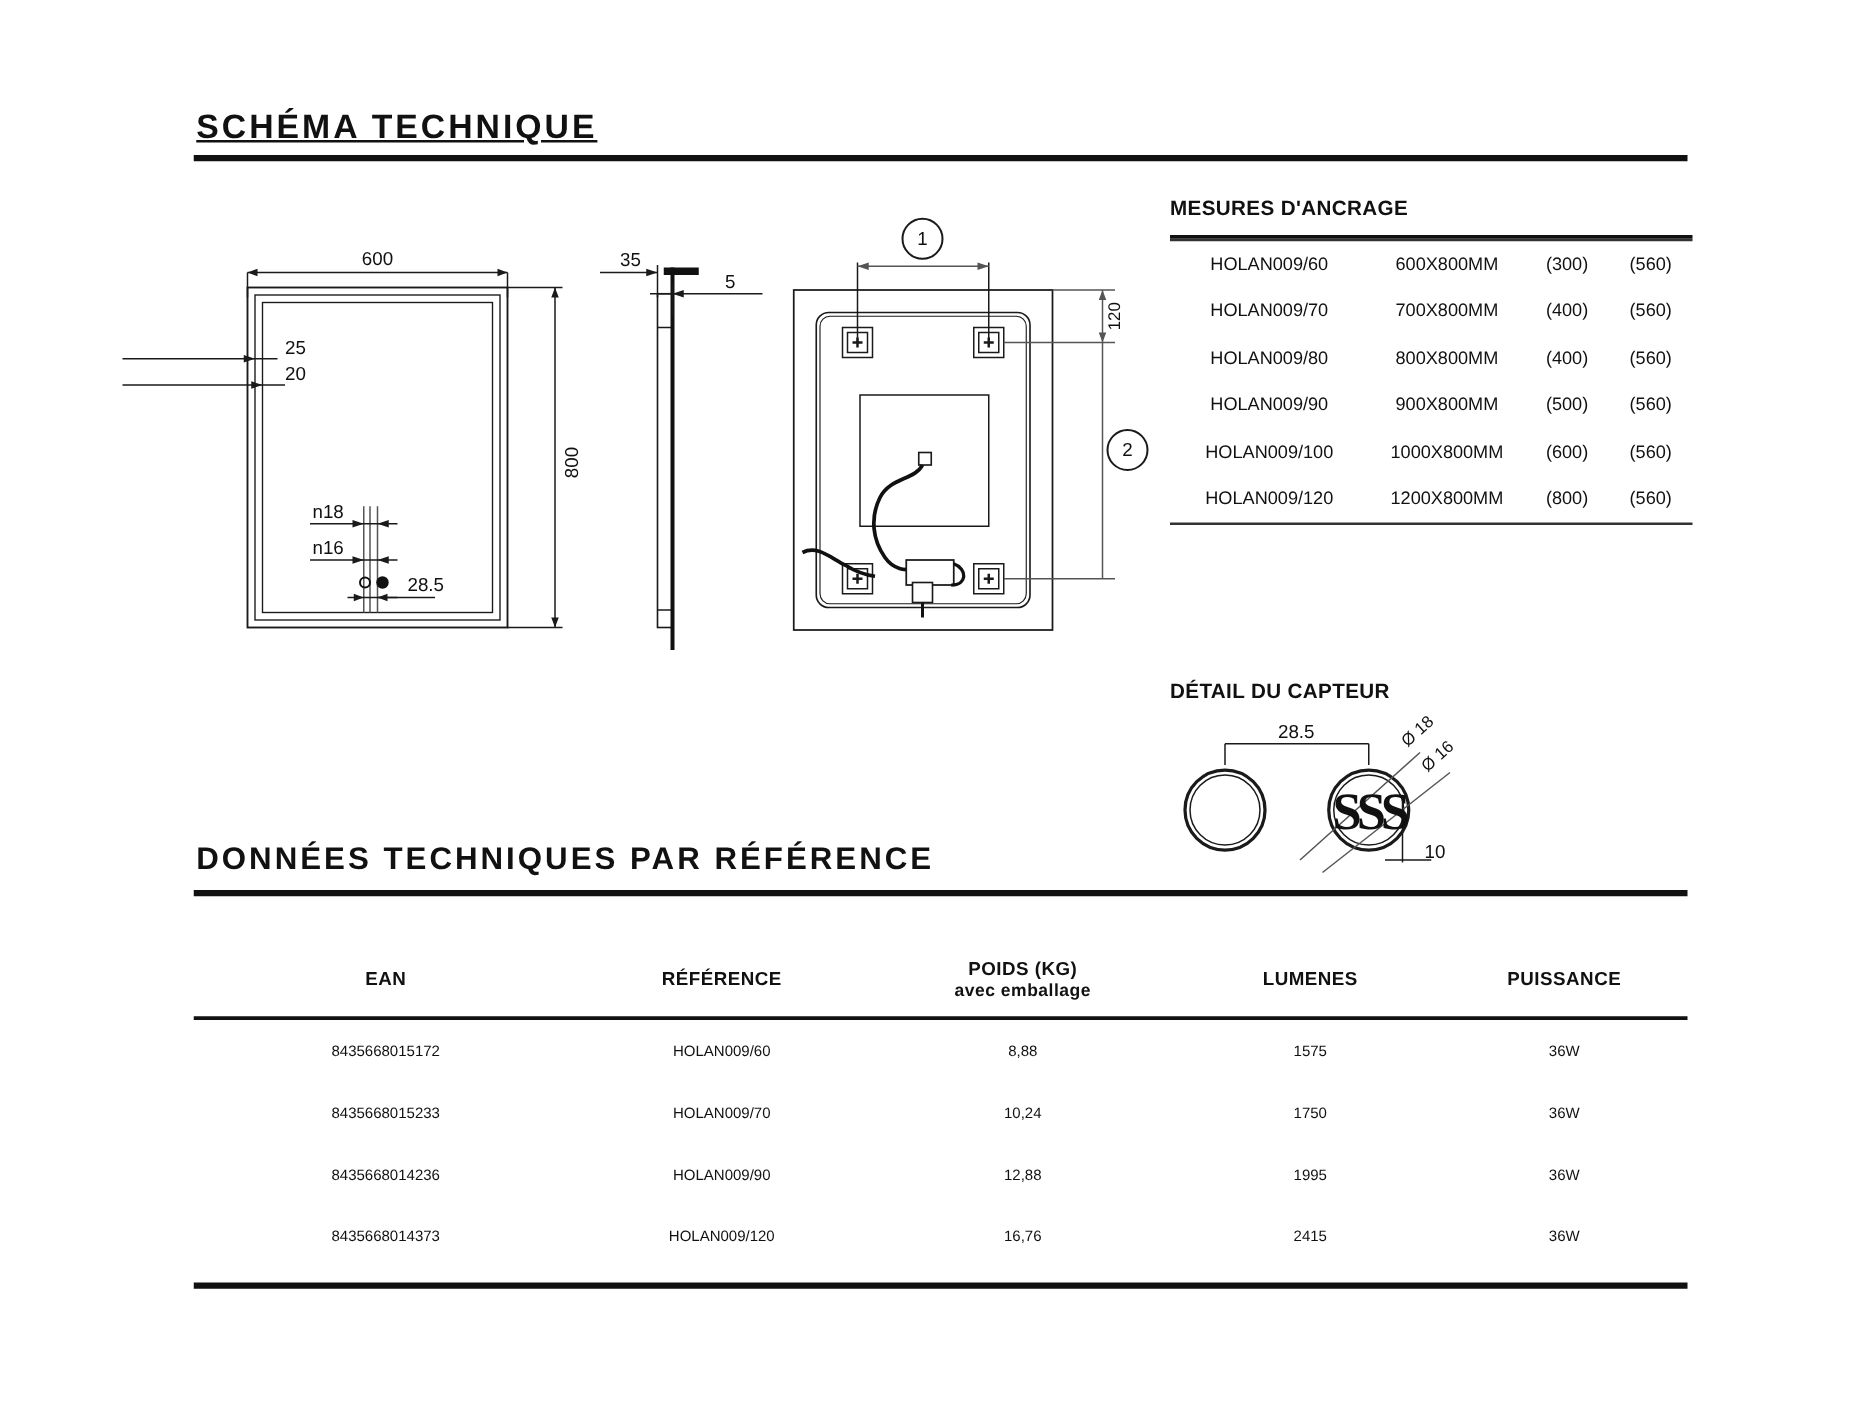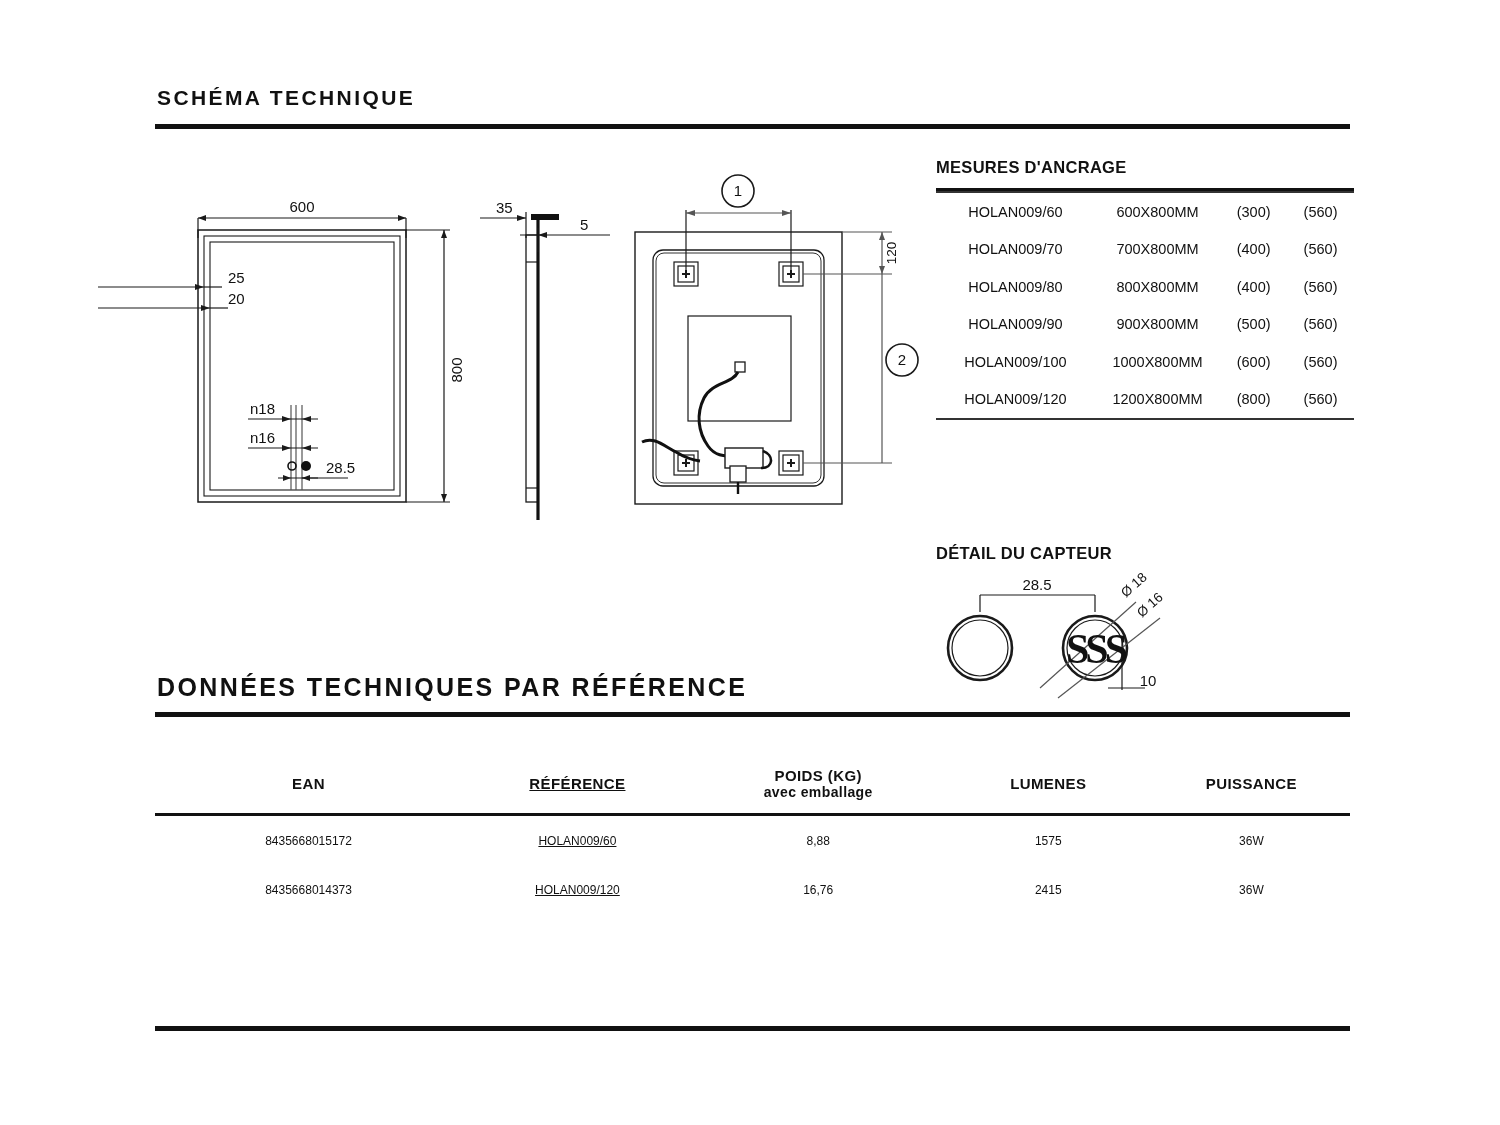--- a/index.html
+++ b/index.html
@@ -13,21 +13,21 @@
   #page { position: relative; width: 1500px; height: 1125px; }
 
   
   .sec-title {
     position: absolute;
     font-weight: bold;
     color: #111111;
     letter-spacing: 2.4px;
     white-space: nowrap;
   }
-  #title-schema { left: 157px; top: 86px; font-size: 21px; }
+  #title-schema { left: 157px; top: 86px; font-size: 27px; text-decoration: underline; }
   #title-donnees { left: 157px; top: 673px; font-size: 25px; }
 
   .rule-heavy {
     position: absolute;
     background: #111111;
     height: 5px;
   }
   #rule-schema   { left: 155px; top: 124px; width: 1195px; }
   #rule-donnees  { left: 155px; top: 712px; width: 1195px; }
   #rule-bottom   { left: 155px; top: 1026px; width: 1195px; height: 5px; }
@@ -92,21 +92,21 @@
     height: 60px; letter-spacing: 0.4px; color: #111111;
   }
   #data-table th .sub { display:block; font-size: 14px; font-weight: bold; }
   #data-table td {
     font-size: 12px; text-align: center;
     height: 49.5px; vertical-align: middle; color: #111111;
   }
   #data-table .head-rule td { padding: 0; height: 3px; }
   #data-table .head-rule .bar { height: 3px; background: #111111; }
   .c-ean  { width: 25.7%; }
-  .c-ref  { width: 19.3%; text-decoration: underline; }
+  .c-ref  { width: 19.3%; }
   .c-poi  { width: 21.0%; }
   .c-lum  { width: 17.5%; }
   .c-pui  { width: 16.5%; }
 
   
   svg { position: absolute; overflow: visible; }
   .dtxt { font-family: "Liberation Sans", sans-serif; font-size: 15px; fill:#111111; }
   .dtxt-s { font-family: "Liberation Sans", sans-serif; font-size: 13.5px; fill:#111111; }
 </style>
 </head>
@@ -351,20 +351,34 @@
       </thead>
       <tbody id="data-body">
           <tr>
             <td class="c-ean">8435668015172</td>
             <td class="c-ref">HOLAN009/60</td>
             <td class="c-poi">8,88</td>
             <td class="c-lum">1575</td>
             <td class="c-pui">36W</td>
           </tr>
           <tr>
+            <td class="c-ean">8435668015233</td>
+            <td class="c-ref">HOLAN009/70</td>
+            <td class="c-poi">10,24</td>
+            <td class="c-lum">1750</td>
+            <td class="c-pui">36W</td>
+          </tr>
+          <tr>
+            <td class="c-ean">8435668014236</td>
+            <td class="c-ref">HOLAN009/90</td>
+            <td class="c-poi">12,88</td>
+            <td class="c-lum">1995</td>
+            <td class="c-pui">36W</td>
+          </tr>
+          <tr>
             <td class="c-ean">8435668014373</td>
             <td class="c-ref">HOLAN009/120</td>
             <td class="c-poi">16,76</td>
             <td class="c-lum">2415</td>
             <td class="c-pui">36W</td>
           </tr>
         </tbody>
     </table>
   </div>
   <div class="rule-heavy" id="rule-bottom"></div>

